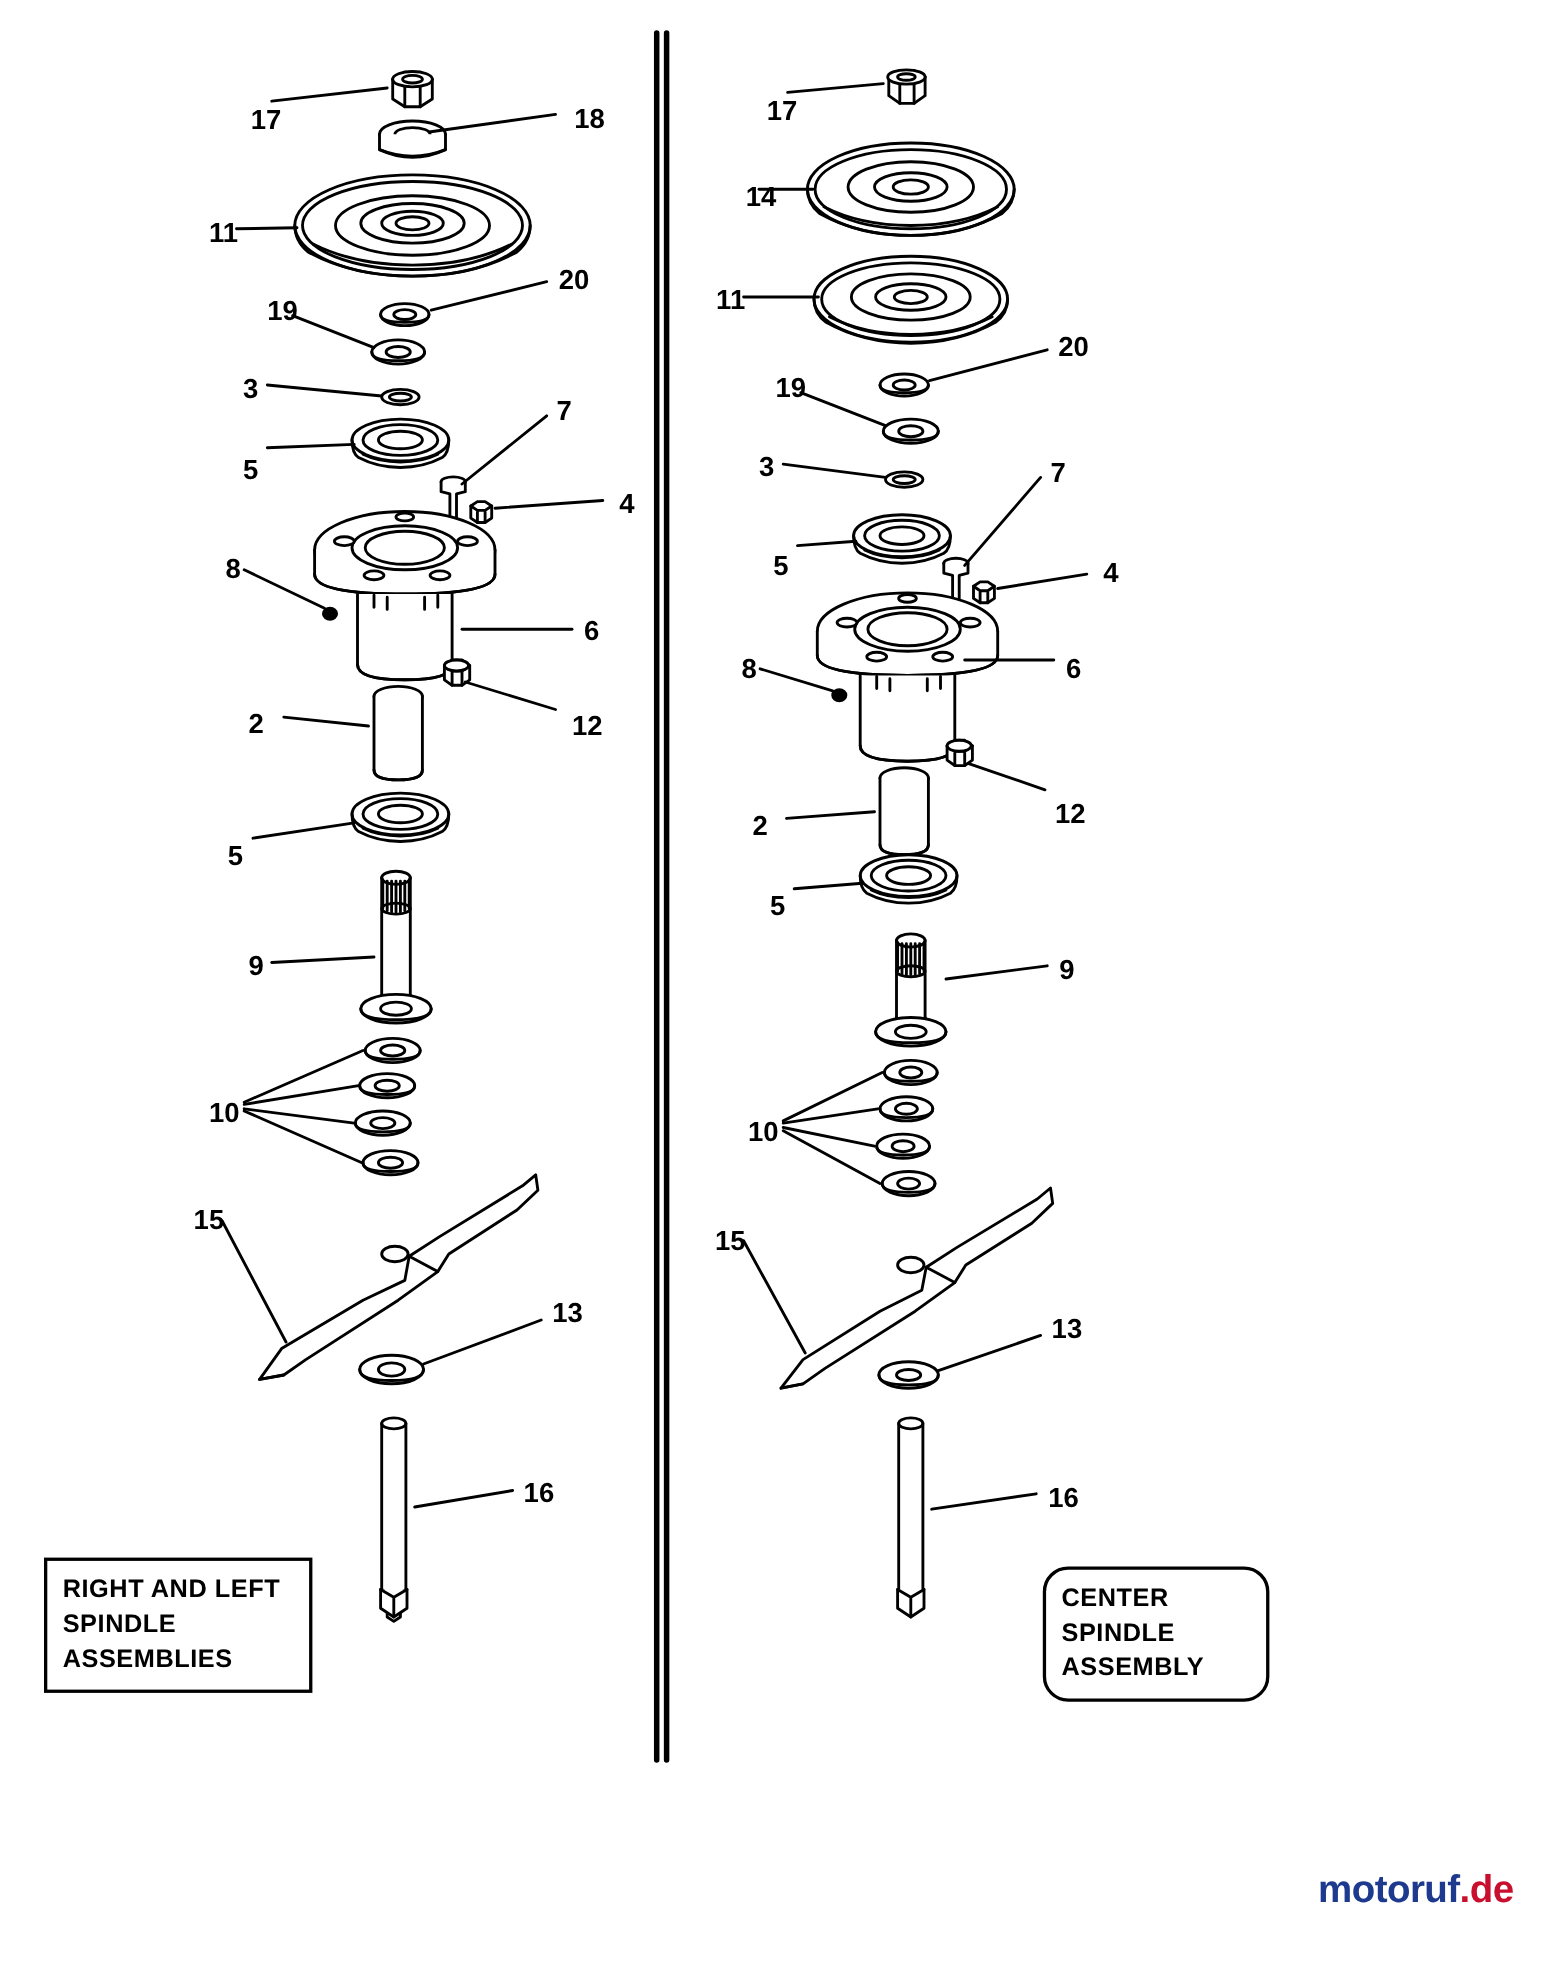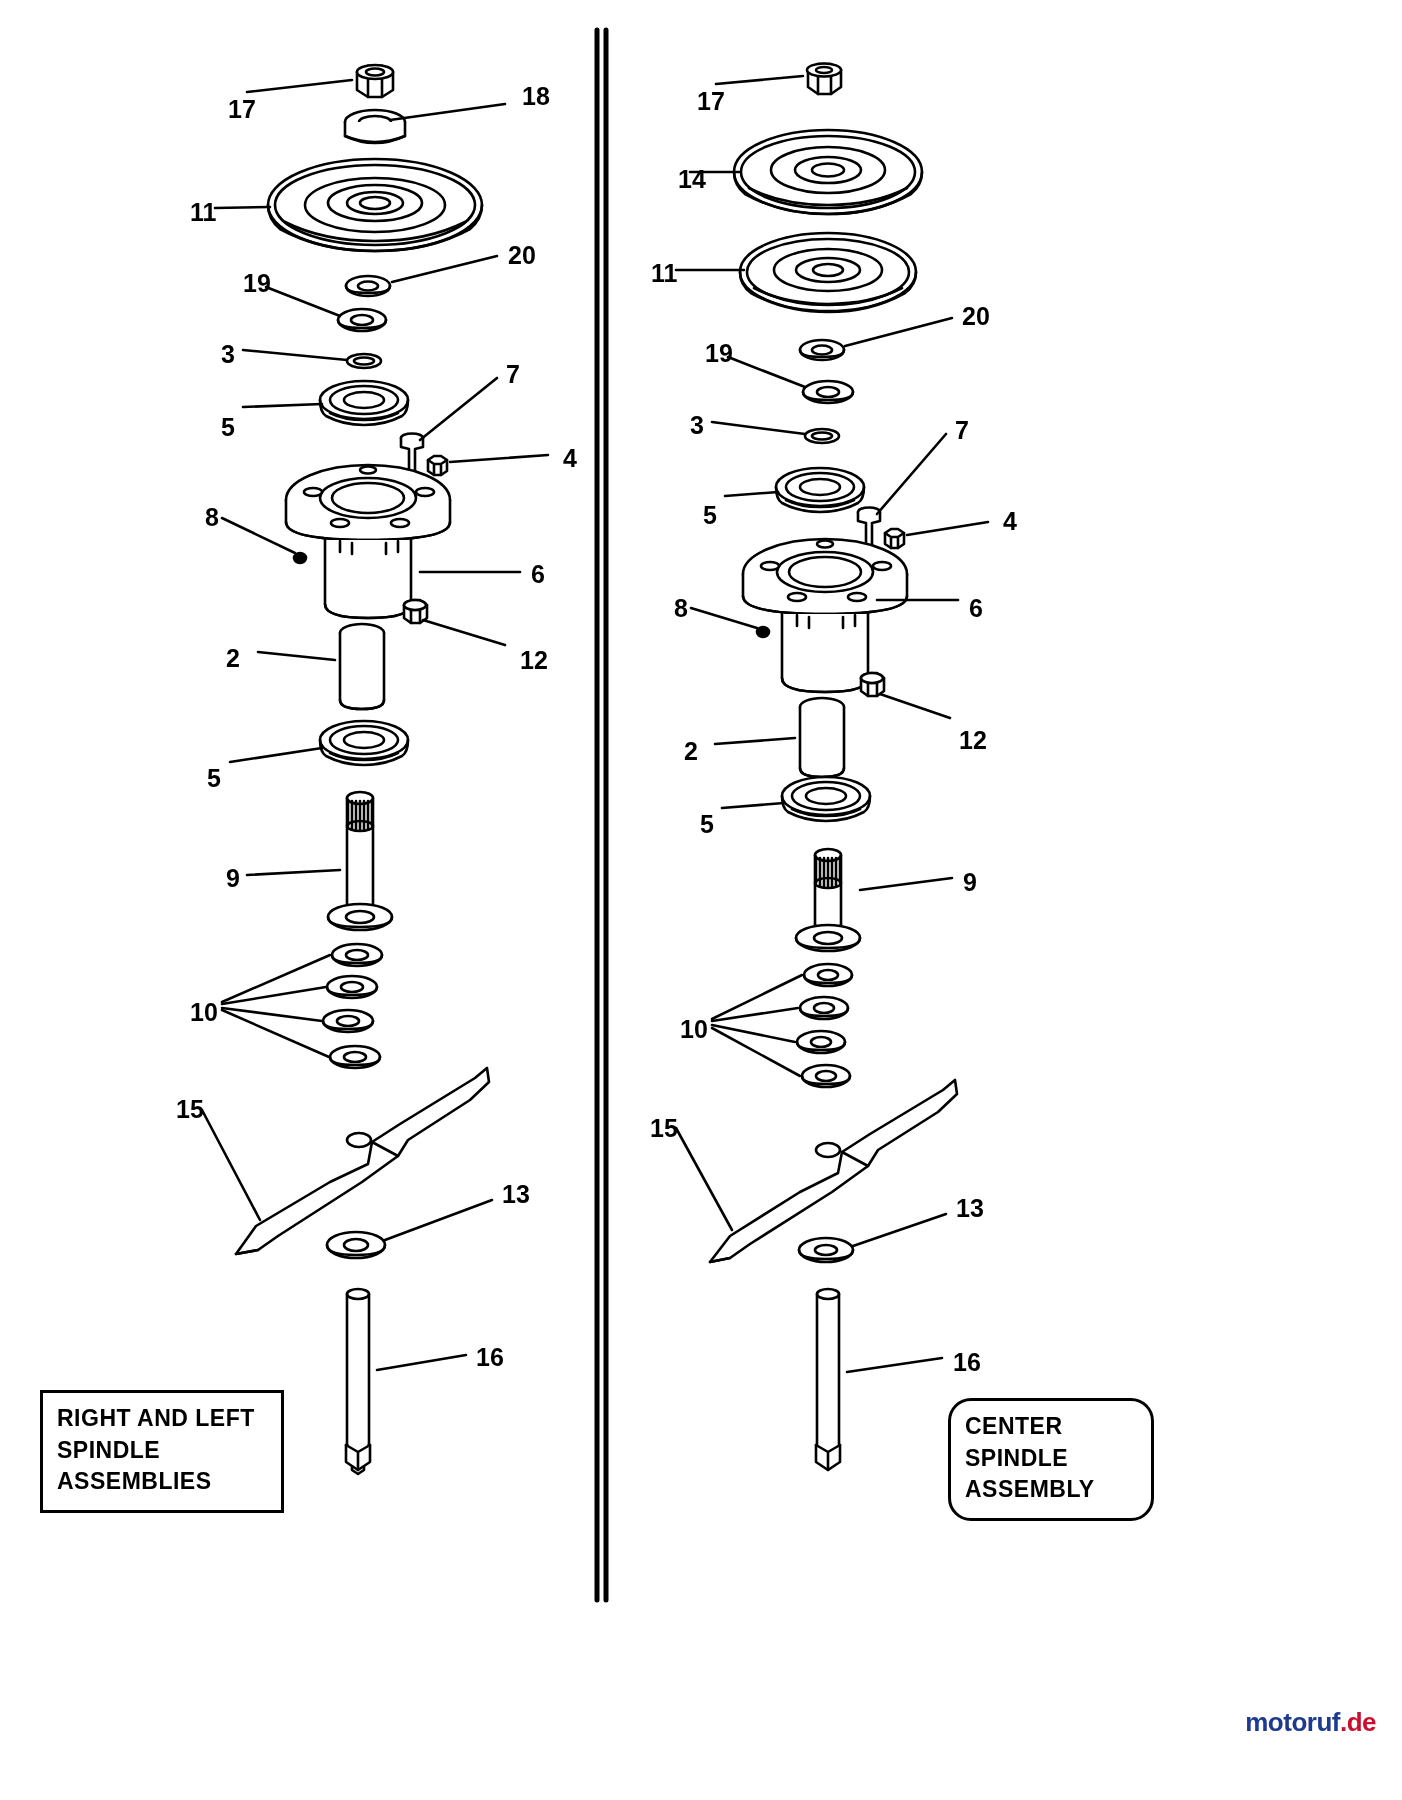--- a/index.html
+++ b/index.html
@@ -32,36 +32,37 @@
     color: #000000;
     line-height: 1;
     white-space: nowrap;
   }
   .caption-box {
     position: absolute;
     border: 3px solid #000000;
     background: #ffffff;
     padding: 10px 14px 12px 14px;
     box-sizing: border-box;
+    margin-top: 26px;
   }
   .caption-box div {
     font-family: "Liberation Sans", sans-serif;
     font-weight: bold;
     font-size: 23px;
     letter-spacing: 0.5px;
     color: #000000;
     line-height: 1.38;
     white-space: nowrap;
   }
   #wm {
     position: absolute;
     right: 26px;
     bottom: 14px;
     font-family: "Liberation Sans", sans-serif;
-    font-size: 26px;
+    font-size: 35px;
     font-weight: bold;
     color: #1d3a8f;
     letter-spacing: -0.5px;
   }
   #wm .de {
     color: #c8102e;
     font-weight: bold;
   }
 </style>
 </head>
@@ -423,21 +424,21 @@
         <path d="M817 1294 L817 1445 M839 1445 L839 1294"></path>
         <path d="M816 1445 L816 1462 L828 1470 L840 1462 L840 1445" fill="#fff"></path>
         <path d="M816 1445 L828 1452 L840 1445 M828 1452 L828 1470"></path>
         <line x1="847" y1="1372" x2="942" y2="1358"></line>
       </g>
 
     </g>
   </svg>
 
   <span class="lbl" style="left:228px; top:97px;">17</span>
-  <span class="lbl" style="left:522px; top:84px;text-align:right;">18</span>
+  <span class="lbl" style="left:522px; top:96px;text-align:right;">18</span>
   <span class="lbl" style="left:190px; top:200px;">11</span>
   <span class="lbl" style="left:508px; top:243px;">20</span>
   <span class="lbl" style="left:243px; top:271px;">19</span>
   <span class="lbl" style="left:221px; top:342px;">3</span>
   <span class="lbl" style="left:506px; top:362px;">7</span>
   <span class="lbl" style="left:221px; top:415px;">5</span>
   <span class="lbl" style="left:563px; top:446px;">4</span>
   <span class="lbl" style="left:205px; top:505px;">8</span>
   <span class="lbl" style="left:531px; top:562px;">6</span>
   <span class="lbl" style="left:520px; top:648px;">12</span>

